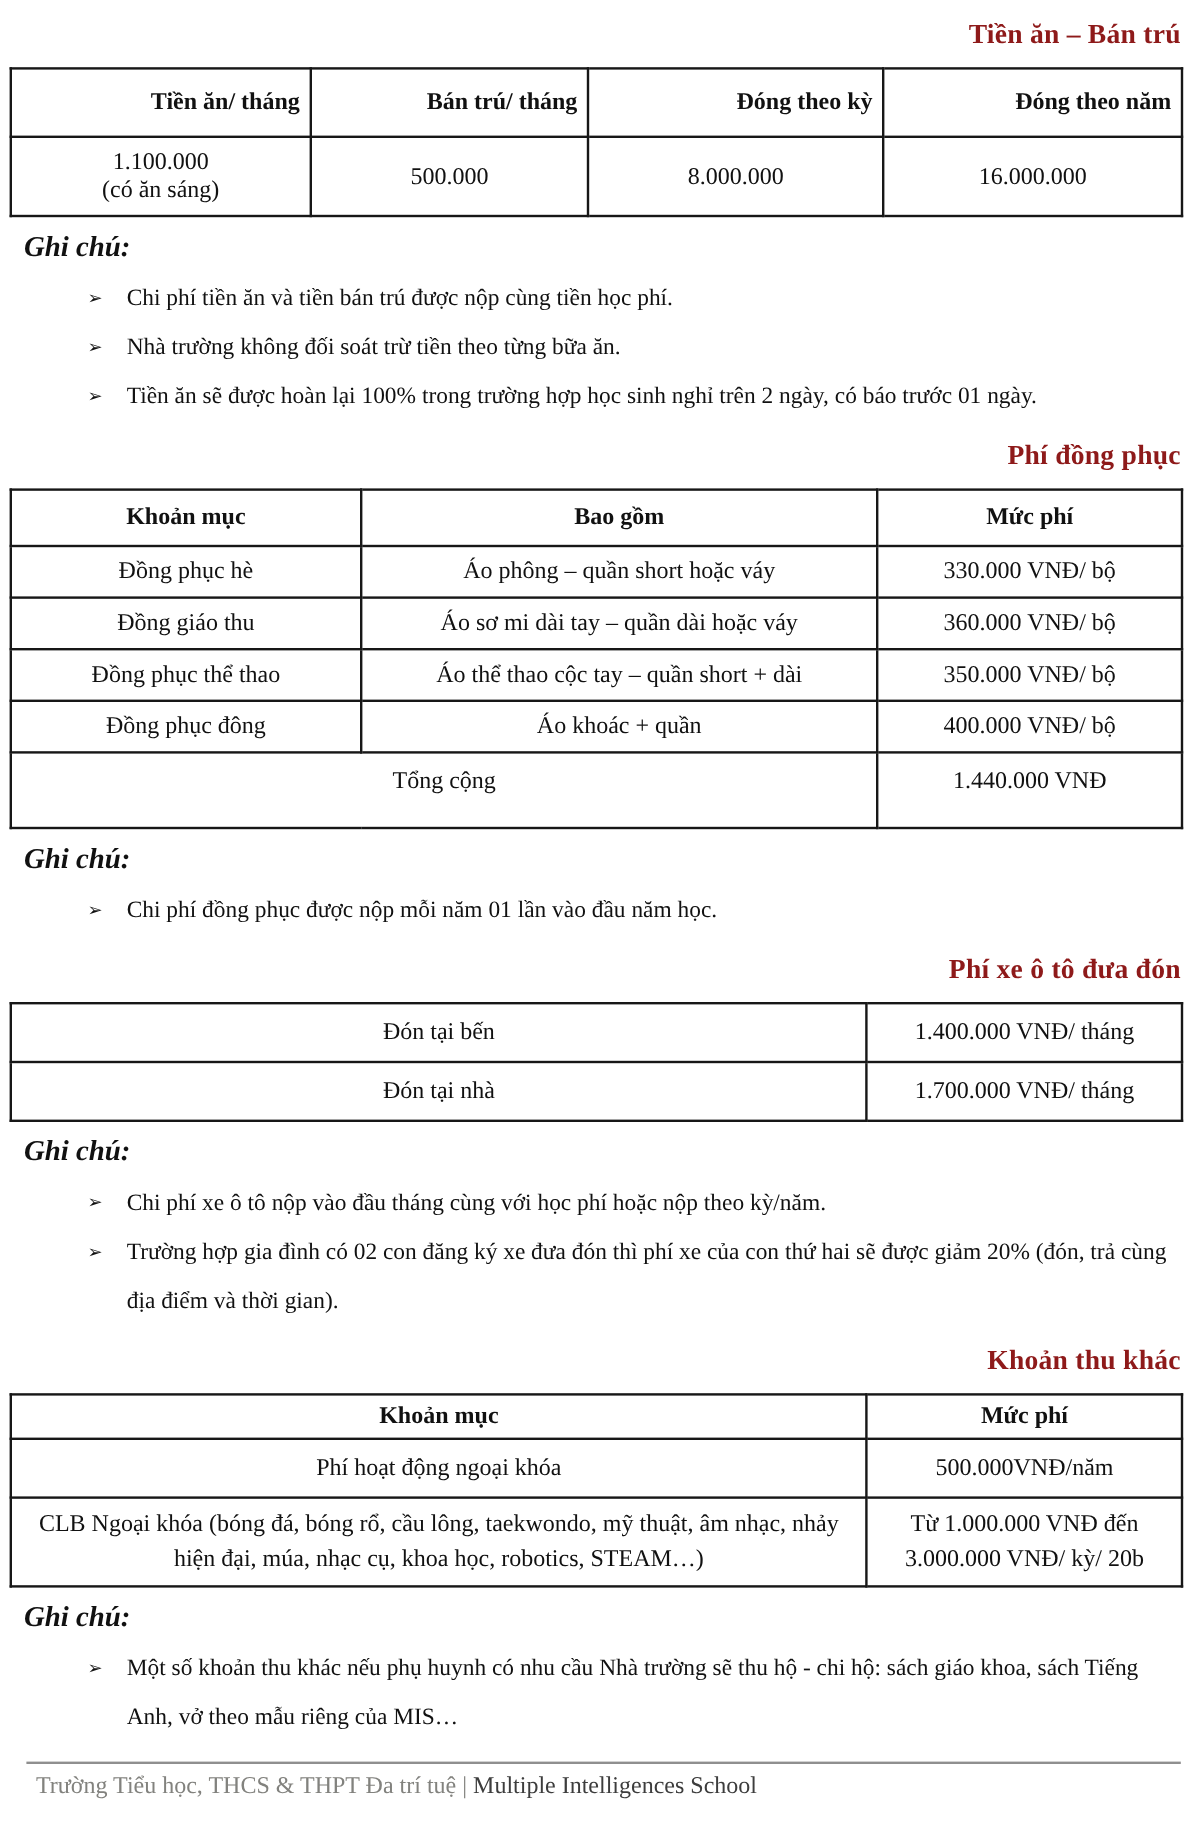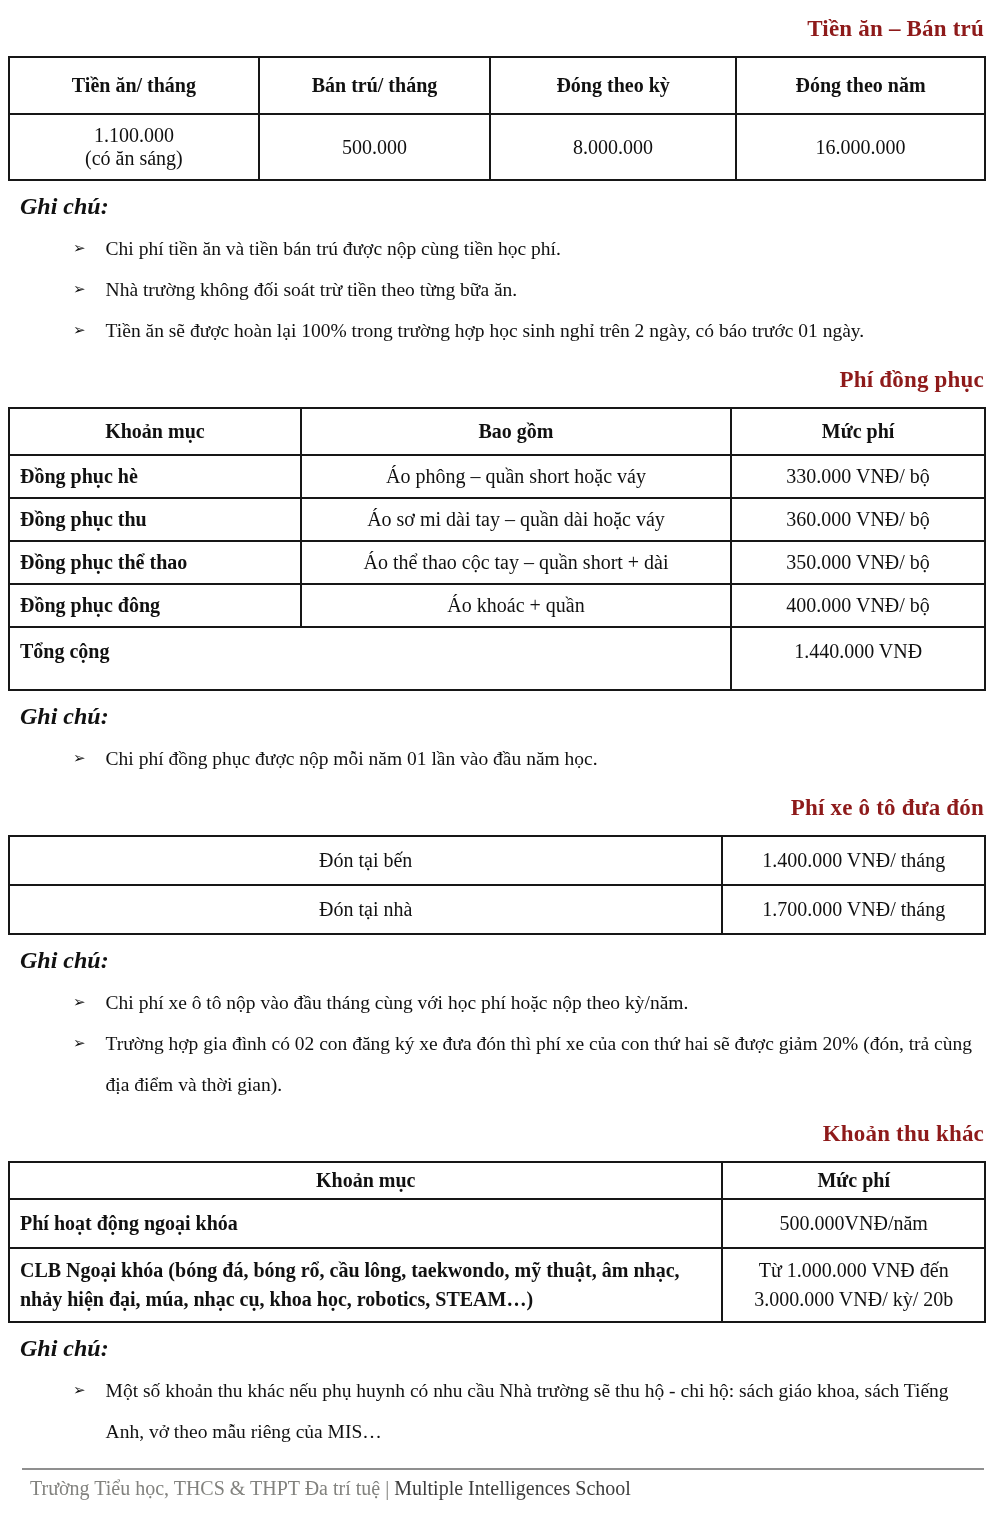--- a/index.html
+++ b/index.html
@@ -29,23 +29,23 @@
   }
   th, td {
     border: 2px solid #171717;
     font-size: 20px;
     padding: 8px 10px;
     vertical-align: middle;
     overflow: hidden;
   }
   th { font-weight: bold; text-align: center; }
   .c { text-align: center; }
-  .l { text-align: left; font-weight: bold; }
+  .l { text-align: center; }
   .r { text-align: center; }
-  .t1 th { padding: 16px 8px; }
+  .t1 th { padding: 16px 8px; text-align: right; }
   .t1 td { padding: 9px 8px; }
   .t2 th { padding: 11px 8px; }
   .t2 td { padding: 9px 10px; }
   .t2 .total td { padding: 12px 10px 26px 10px; border-radius: 31px; }
   .t3 td { padding: 12px 10px; }
   .t4 th { padding: 6px 8px; }
   .t4 td { padding: 12px 10px; }
   .t4 .tall td { padding: 7px 10px; line-height: 1.45; border-radius: 24px; }
   .ghichu {
     font-weight: bold;
@@ -143,21 +143,21 @@
     <th>Khoản mục</th>
     <th>Bao gồm</th>
     <th>Mức phí</th>
   </tr>
   <tr>
     <td class="l">Đồng phục hè</td>
     <td class="c">Áo phông – quần short hoặc váy</td>
     <td class="r">330.000 VNĐ/ bộ</td>
   </tr>
   <tr>
-    <td class="l">Đồng phục thu</td>
+    <td class="l">Đồng giáo thu</td>
     <td class="c">Áo sơ mi dài tay – quần dài hoặc váy</td>
     <td class="r">360.000 VNĐ/ bộ</td>
   </tr>
   <tr>
     <td class="l">Đồng phục thể thao</td>
     <td class="c">Áo thể thao cộc tay – quần short + dài</td>
     <td class="r">350.000 VNĐ/ bộ</td>
   </tr>
   <tr>
     <td class="l">Đồng phục đông</td>

